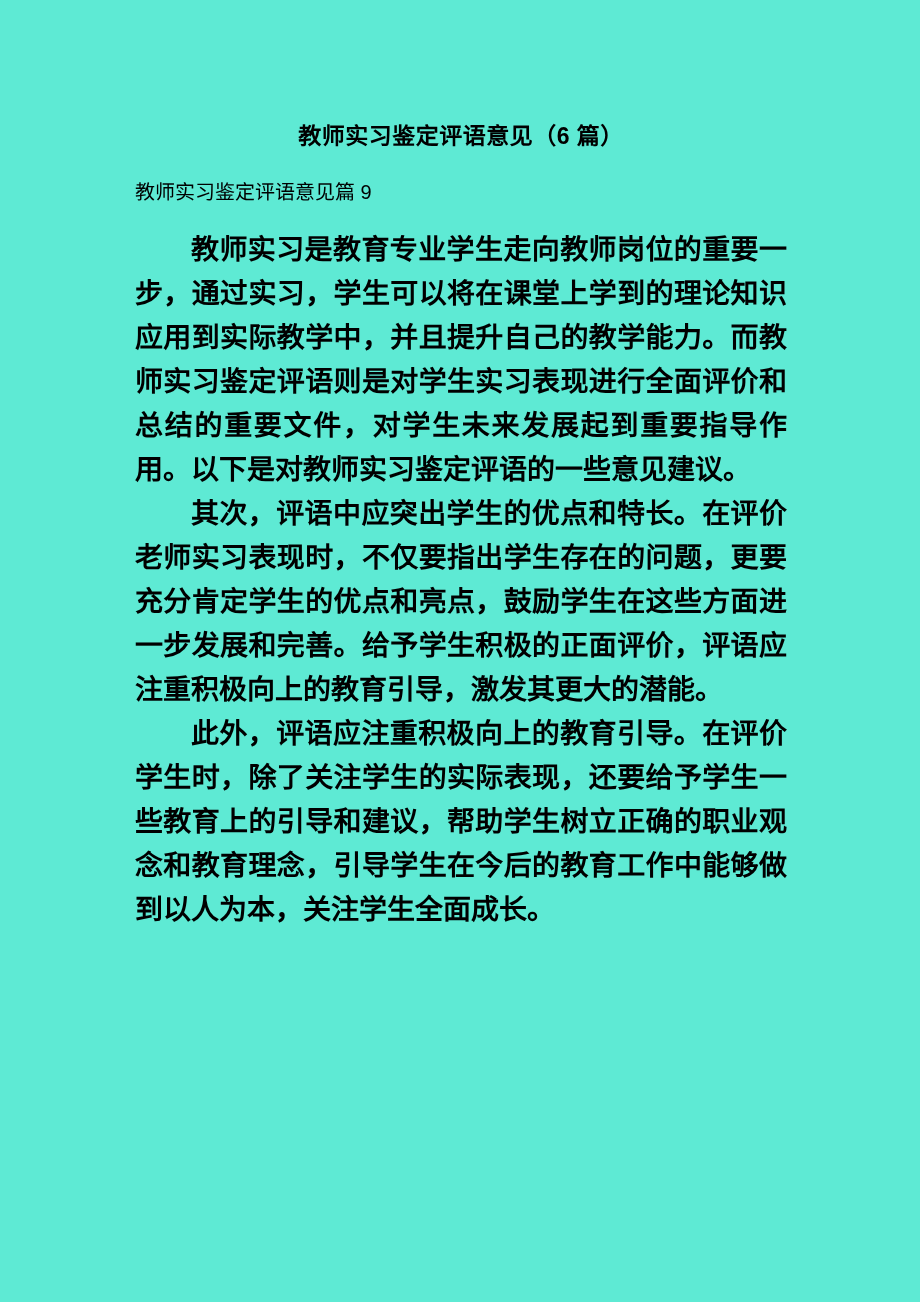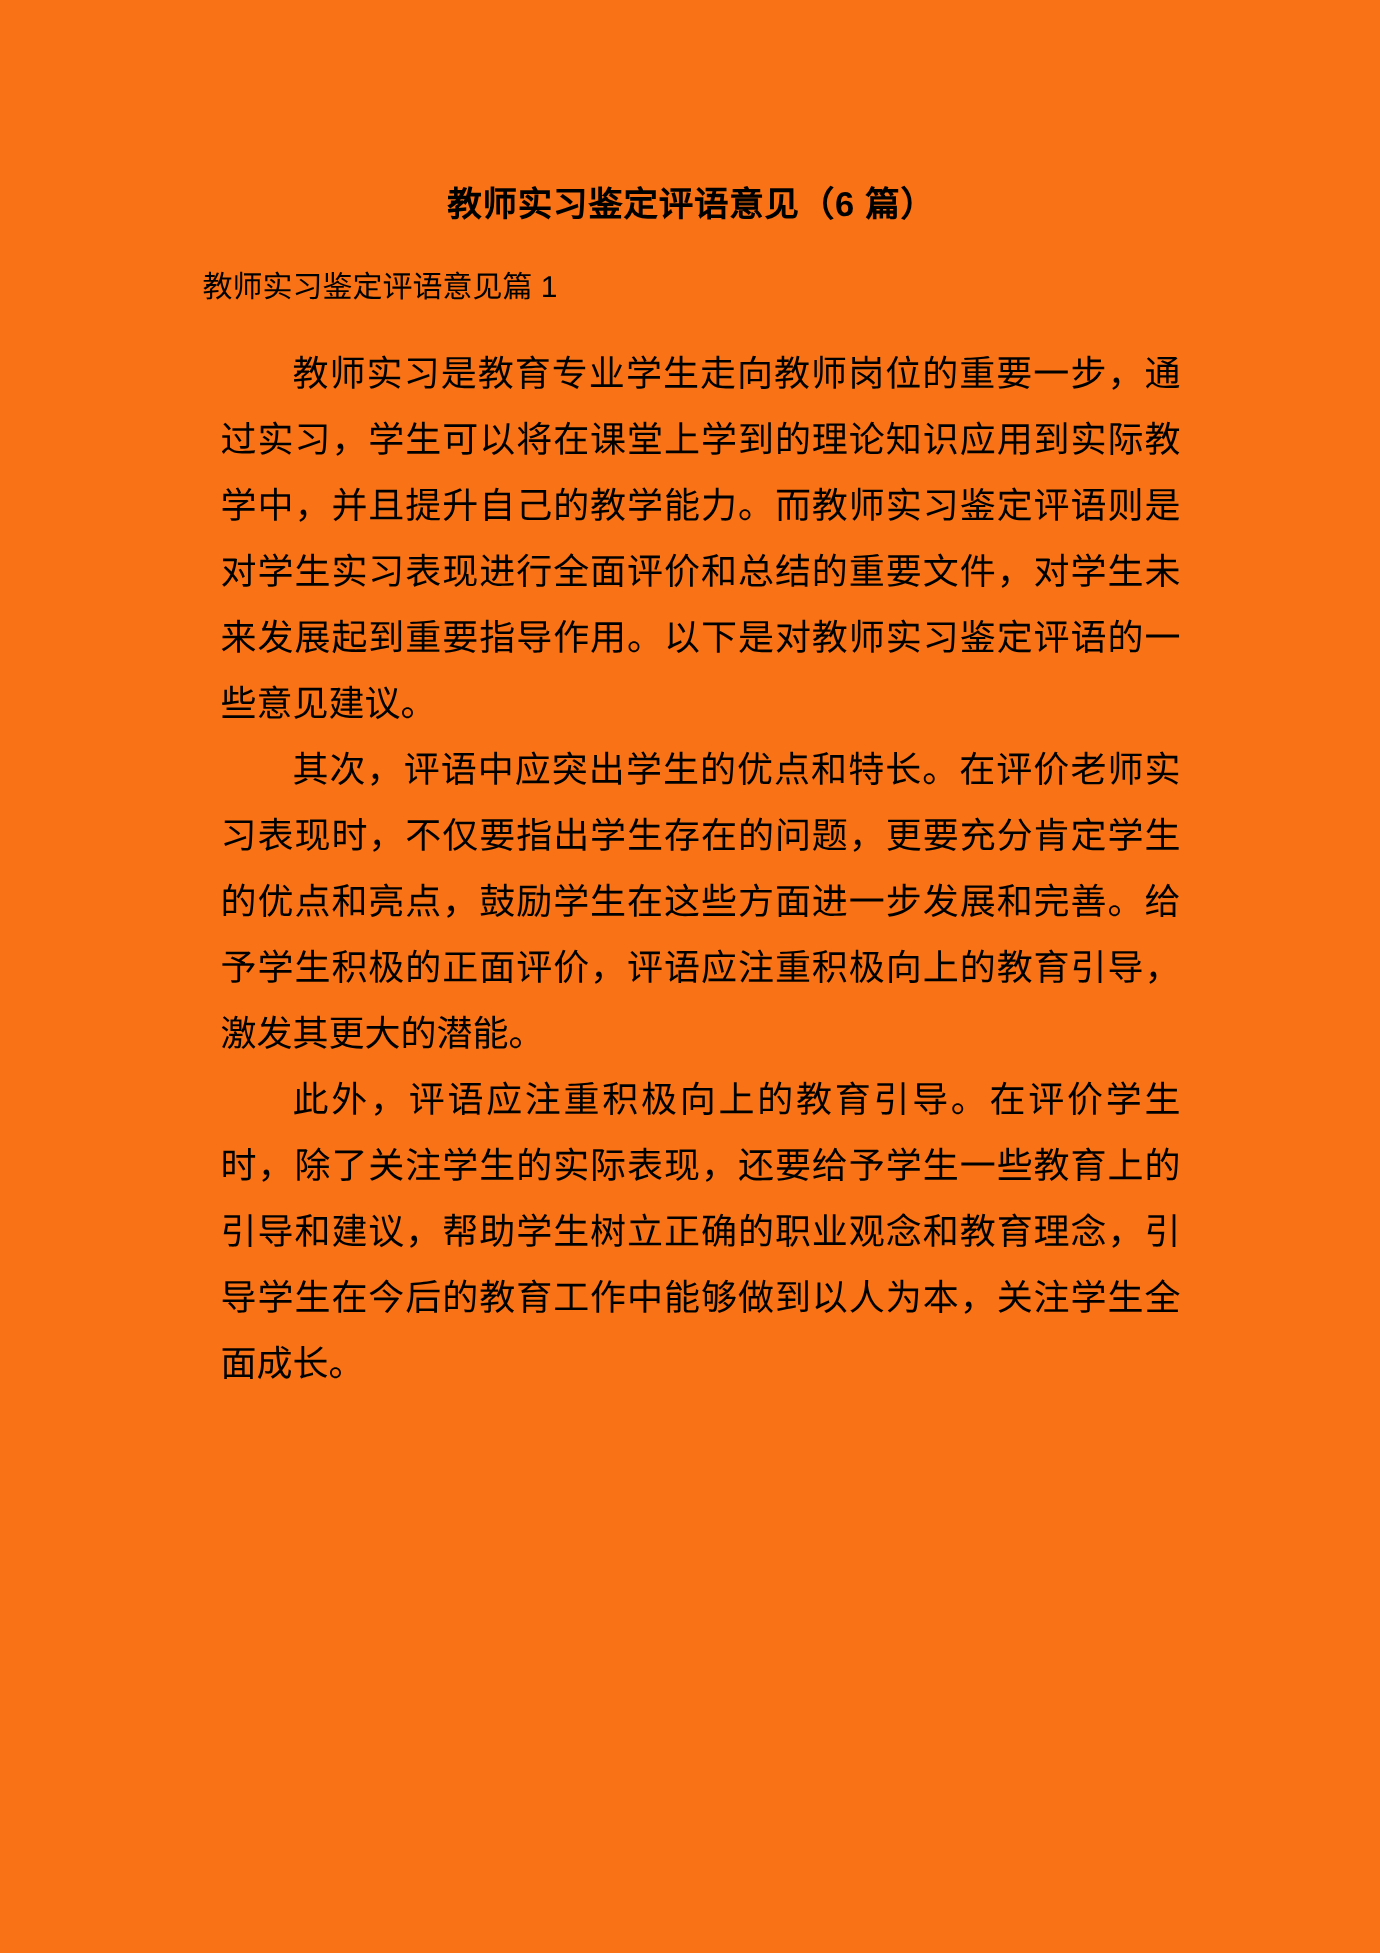--- a/index.html
+++ b/index.html
@@ -6,21 +6,21 @@
   html, body {
     margin: 0;
     padding: 0;
     background: #ffffff;
   }
 
   .page {
     position: relative;
     width: 920px;
     height: 1302px;
-    background: #f97316;
+    background: #5eead4;
     margin: 0 auto;
     overflow: hidden;
     box-sizing: border-box;
     font-family: "Liberation Sans", "DejaVu Sans", sans-serif;
     color: #000000;
     -webkit-font-smoothing: antialiased;
   }
 
   .content {
     position: absolute;
@@ -49,24 +49,24 @@
     padding: 0;
     color: #000000;
     text-align: left;
   }
 
   .body-paragraphs {
     margin-top: 22px;
   }
 
   .body-paragraph {
-    font-size: 24px;
-    font-weight: normal;
+    font-size: 28px;
+    font-weight: bold;
     line-height: 44px;
-    margin: 0 0 0 12px;
+    margin: 0 0 0 0;
     padding: 0;
     color: #000000;
     text-align: justify;
     text-justify: inter-ideograph;
     text-indent: 2em;
     word-break: break-all;
   }
 
   .body-paragraph + .body-paragraph {
     margin-top: 0px;
@@ -74,21 +74,21 @@
 </style>
 </head>
 <body>
 
 <div class="page">
 
   <div class="content">
 
     <h1 class="doc-title">教师实习鉴定评语意见（6 篇）</h1>
 
-    <div class="section-heading">教师实习鉴定评语意见篇 1</div>
+    <div class="section-heading">教师实习鉴定评语意见篇 9</div>
 
     <div class="body-paragraphs">
       <p class="body-paragraph">教师实习是教育专业学生走向教师岗位的重要一步，通过实习，学生可以将在课堂上学到的理论知识应用到实际教学中，并且提升自己的教学能力。而教师实习鉴定评语则是对学生实习表现进行全面评价和总结的重要文件，对学生未来发展起到重要指导作用。以下是对教师实习鉴定评语的一些意见建议。</p>
       <p class="body-paragraph">其次，评语中应突出学生的优点和特长。在评价老师实习表现时，不仅要指出学生存在的问题，更要充分肯定学生的优点和亮点，鼓励学生在这些方面进一步发展和完善。给予学生积极的正面评价，评语应注重积极向上的教育引导，激发其更大的潜能。</p>
       <p class="body-paragraph">此外，评语应注重积极向上的教育引导。在评价学生时，除了关注学生的实际表现，还要给予学生一些教育上的引导和建议，帮助学生树立正确的职业观念和教育理念，引导学生在今后的教育工作中能够做到以人为本，关注学生全面成长。</p>
     </div>
 
   </div>
 
 </div>

